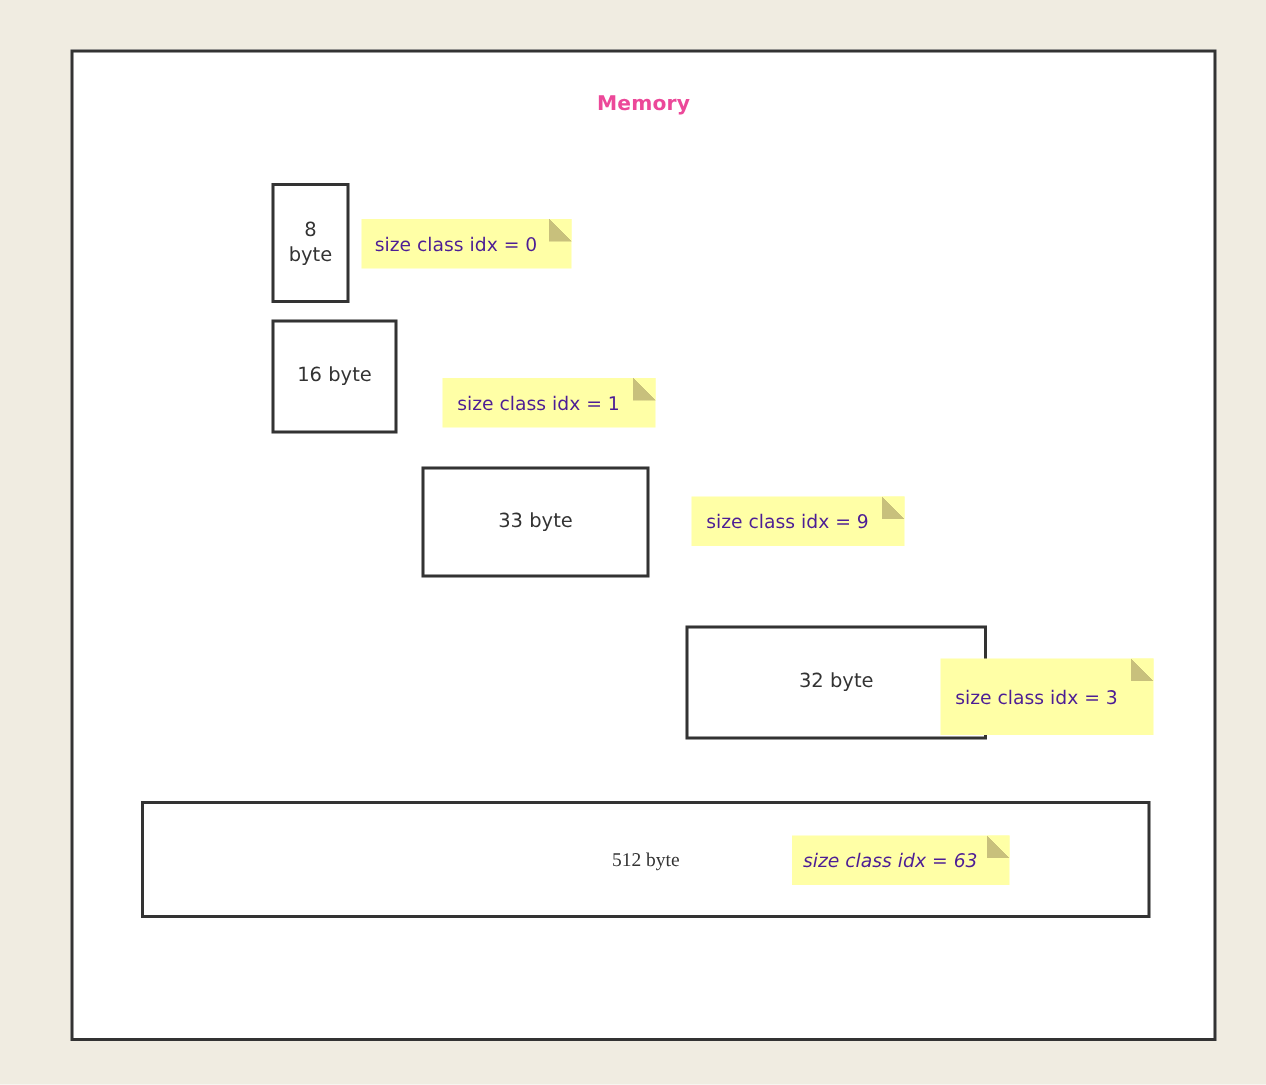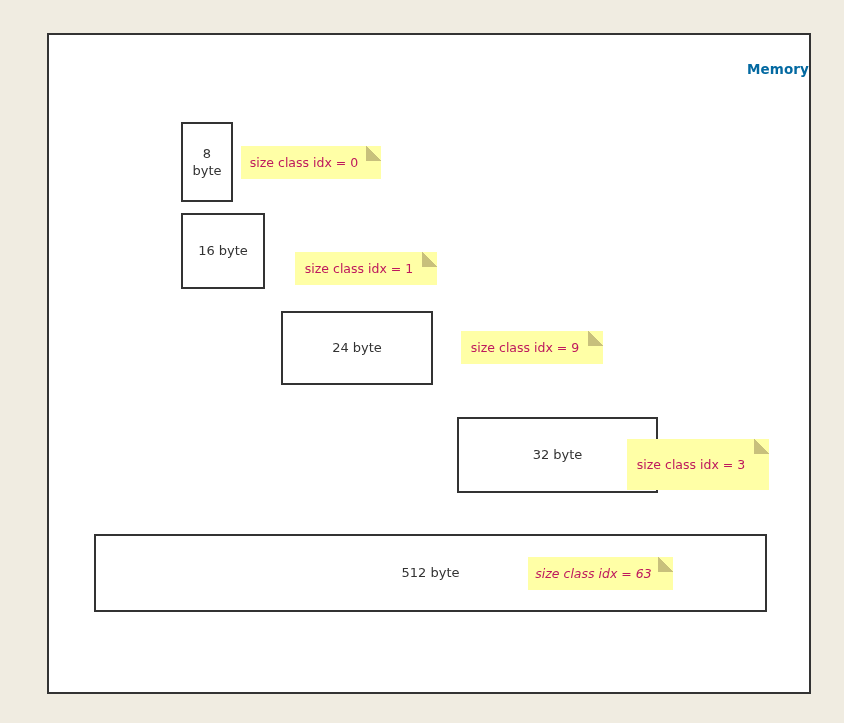--- a/index.html
+++ b/index.html
@@ -31,24 +31,24 @@
     background: #ffffff;
     border: 2px solid #333333;
     box-sizing: border-box;
   }
 
   #memory-title {
     position: absolute;
     left: 0;
     top: 26px;
     width: 100%;
-    text-align: right;
+    text-align: center;
     font-size: 13.5px;
     font-weight: bold;
-    color: #0369a1;
+    color: #ec4899;
     letter-spacing: .1px;
   }
 
   
   .size-row {
     position: absolute;
     left: 0;
     top: 0;
   }
 
@@ -84,21 +84,21 @@
     inset: 0;
     display: flex;
     align-items: center;
     justify-content: center;
     padding-right: 14px;
     padding-bottom: 1px;
   }
 
   .note-label {
     font-size: 12.5px;
-    color: #be185d;
+    color: #4c1d95;
     white-space: nowrap;
   }
 
   
   .note-fold {
     position: absolute;
     top: 0;
     right: 0;
     width: 15px;
     height: 15px;
@@ -137,21 +137,21 @@
     <div class="note" style="left: 295px; top: 235px; width: 142px; height: 33px; margin-top: 17px;">
       <div class="note-body">
         <span class="note-label">size class idx = 1</span>
       </div>
       <span class="note-fold"></span>
     </div>
   </div>
 
   <div class="size-row">
     <div class="size-box" style="left: 281px; top: 311px; width: 152px; height: 74px;">
-      <span class="size-box-label">24 byte</span>
+      <span class="size-box-label">33 byte</span>
     </div>
     <div class="note" style="left: 461px; top: 331px; width: 142px; height: 33px;">
       <div class="note-body">
         <span class="note-label">size class idx = 9</span>
       </div>
       <span class="note-fold"></span>
     </div>
   </div>
 
   <div class="size-row">
@@ -160,21 +160,21 @@
     </div>
     <div class="note" style="left: 627px; top: 439px; width: 142px; height: 51px;">
       <div class="note-body">
         <span class="note-label">size class idx = 3</span>
       </div>
       <span class="note-fold"></span>
     </div>
   </div>
 
   <div class="size-row">
-    <div class="size-box" style="left: 94px; top: 534px; width: 673px; height: 78px;">
+    <div class="size-box" style="left: 94px; top: 534px; width: 673px; height: 78px; font-family: Liberation Serif, serif;">
       <span class="size-box-label">512 byte</span>
     </div>
     <div class="note" style="left: 528px; top: 557px; width: 145px; height: 33px; font-style: italic;">
       <div class="note-body">
         <span class="note-label">size class idx = 63</span>
       </div>
       <span class="note-fold"></span>
     </div>
   </div>
 

